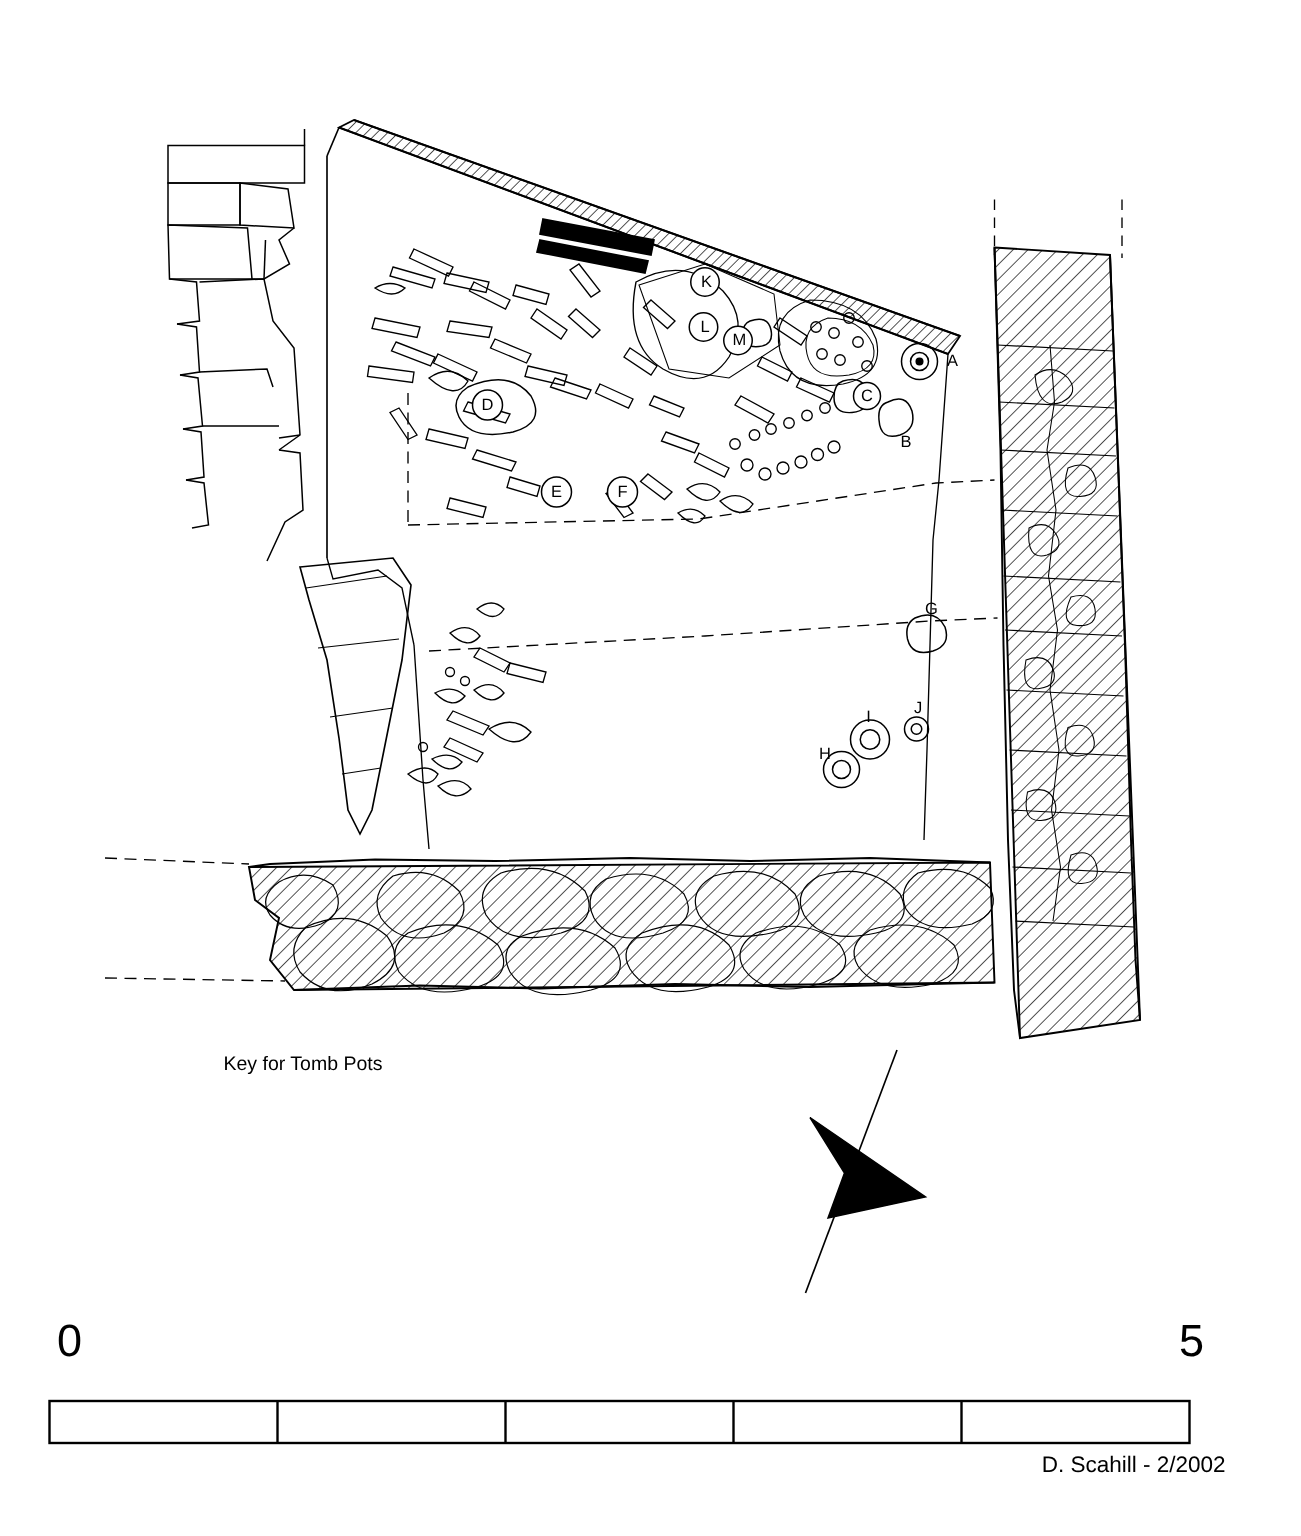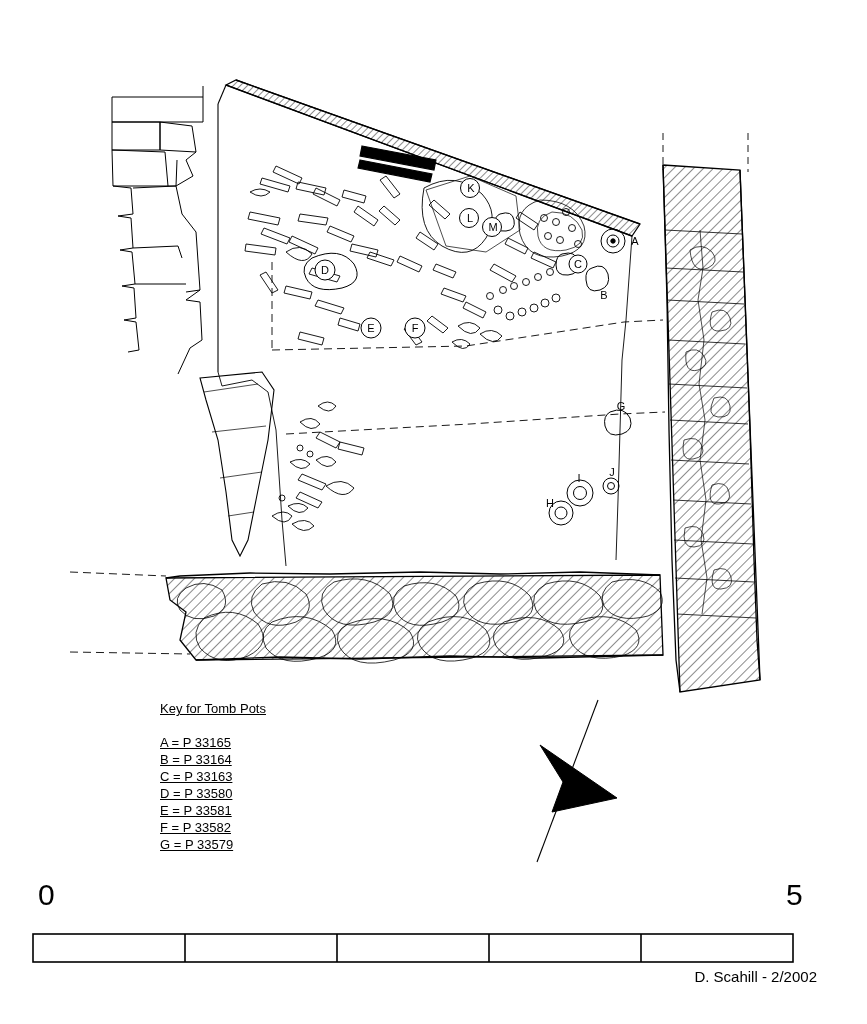--- a/index.html
+++ b/index.html
@@ -21,25 +21,24 @@
   #plan-svg {
     position: absolute;
     left: 0;
     top: 0;
     width: 867px;
     height: 1024px;
   }
   
   .key-block {
     position: absolute;
-    left: 160px;
+    left: 149px;
     top: 700px;
     font-size: 13px;
     line-height: 17px;
-    text-decoration: underline;
   }
   .key-title {
     font-size: 13px;
     margin-bottom: 17px;
     white-space: nowrap;
   }
   .key-cols {
     display: flex;
     flex-direction: row;
   }
@@ -360,29 +359,20 @@
   <div class="pot-letter" style="left:543px; top:498px; width:14px;">H</div>
   <div class="pot-letter" style="left:572px; top:473px; width:14px;">I</div>
   <div class="pot-letter" style="left:605px; top:467px; width:14px;">J</div>
   <div class="pot-letter" style="left:464px; top:183px; width:14px;">K</div>
   <div class="pot-letter" style="left:463px; top:213px; width:14px;">L</div>
   <div class="pot-letter" style="left:486px; top:222px; width:14px;">M</div>
 
   <div class="key-block">
     <div class="key-title">Key for Tomb Pots</div>
     <div class="key-cols">
-      <div class="key-col col-left">
-        <div class="key-entry">A = P 33165</div>
-        <div class="key-entry">B = P 33164</div>
-        <div class="key-entry">C = P 33163</div>
-        <div class="key-entry">D = P 33580</div>
-        <div class="key-entry">E = P 33581</div>
-        <div class="key-entry">F = P 33582</div>
-        <div class="key-entry">G = P 33579</div>
-      </div>
     </div>
   </div>
 
   <div class="scale-area">
     <div class="scale-num left">0</div>
     <div class="scale-num right">5</div>
     <div class="credit">D. Scahill - 2/2002</div>
   </div>
 
 </div>

